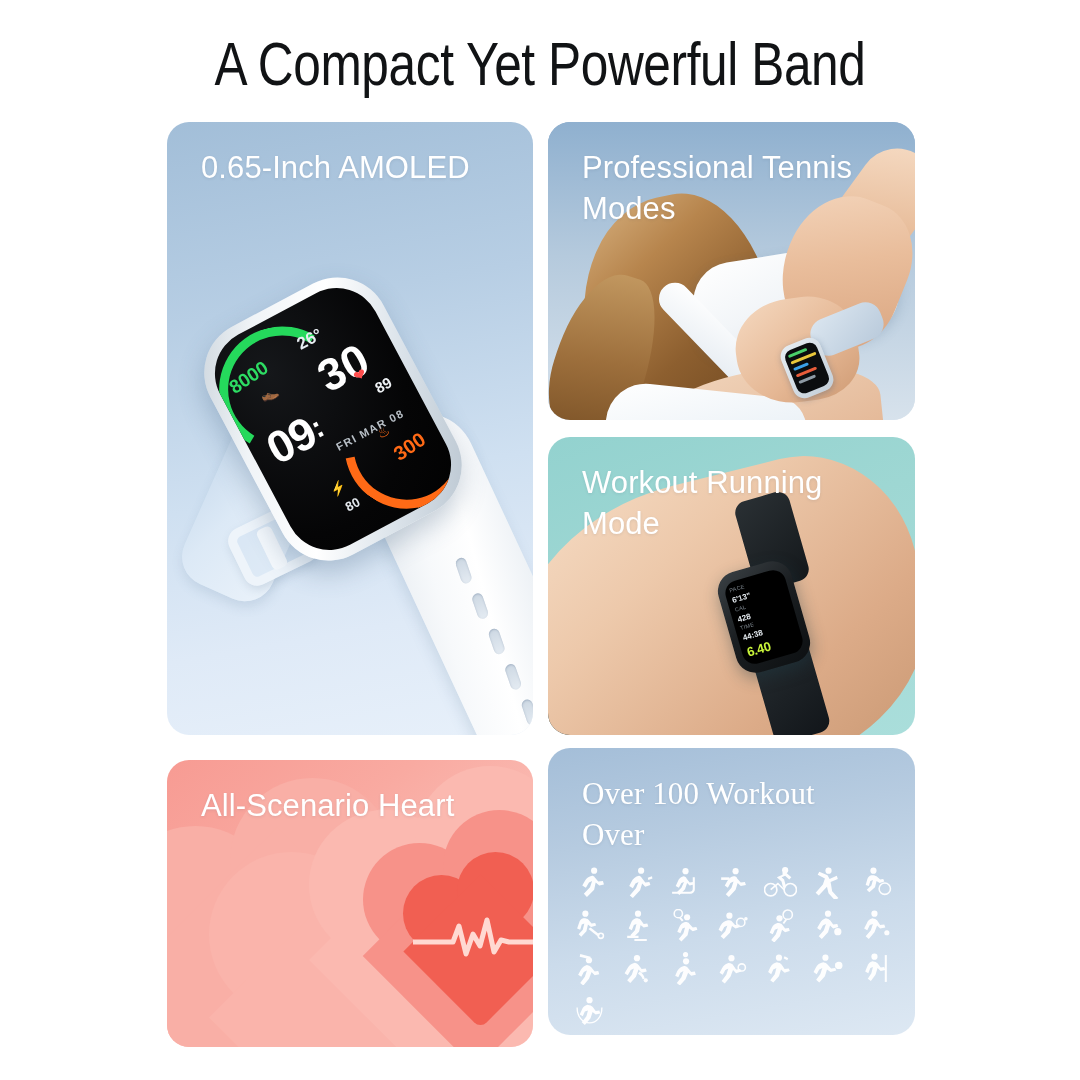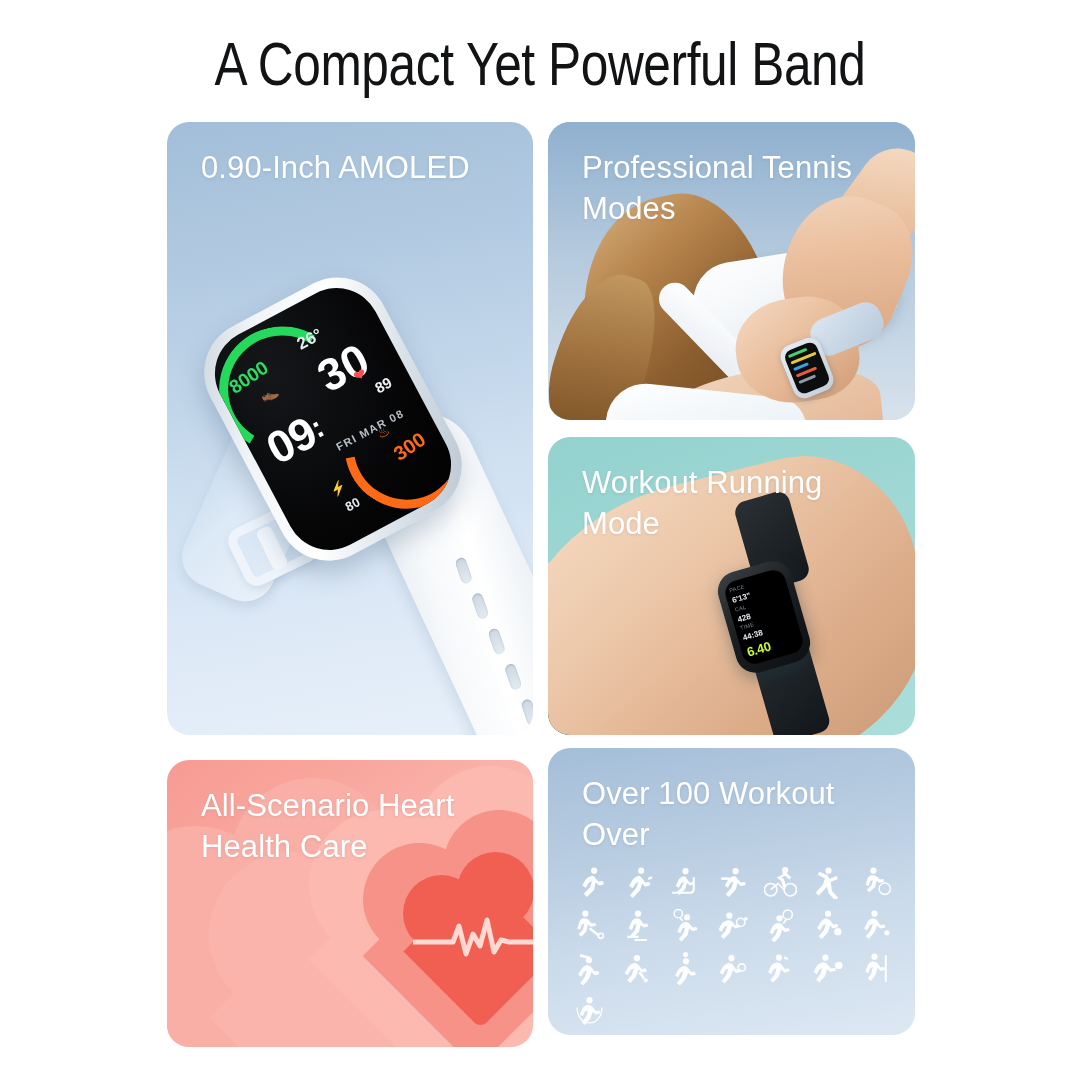--- a/index.html
+++ b/index.html
@@ -271,20 +271,21 @@
   #heart-core { left:236px; top:92px; width:154px; height:154px; color:#f15f52; }
 
   .ecg {
     position:absolute; left:246px; top:152px; width:148px; height:46px; z-index:6;
   }
 
   
   #card-workout {
     left:381px; top:626px; width:367px; height:287px;
     background:linear-gradient(170deg,#a4bed8 0%,#b6cbe0 30%,#cbdbeb 62%,#dde8f3 100%);
+    font-family:Liberation Serif, serif;
   }
   .icon-grid {
     position:absolute; left:18px; top:118px; width:333px;
     display:grid; grid-template-columns:repeat(7,1fr); row-gap:10px;
     justify-items:center; align-items:center;
   }
   .icon-grid svg { width:33px; height:33px; fill:#ffffff; opacity:0.97; display:block; }
 </style>
 </head>
 <body>
@@ -332,21 +333,21 @@
               <div class="wf-cal">300</div>
 
               <div class="wf-batt">⚡</div>
               <div class="wf-batt-v">80</div>
             </div>
           </div>
         </div>
       </div>
 
       <div class="card-label">
-        <div>0.90-Inch AMOLED</div>
+        <div>0.65-Inch AMOLED</div>
       </div>
     </div>
 
     <div class="card" id="card-tennis">
       <div class="tn-sky"></div>
       <div class="tn-arm-r"></div>
       <div class="tn-hair"></div>
       <div class="tn-pony"></div>
       <div class="tn-visor"></div>
       <div class="tn-visor-band"></div>
@@ -423,21 +424,20 @@
             <div class="body" style="background: rgb(241, 95, 82);"></div>
         </div>
 
         <svg class="ecg" viewBox="0 0 148 46">
           <polyline points="0,30 30,30 40,30 46,14 53,42 60,22 67,34 74,8 81,40 88,28 96,30 148,30" fill="none" stroke="#ffd9d2" stroke-width="5" stroke-linecap="round" stroke-linejoin="round"></polyline>
         </svg>
       </div>
 
       <div class="card-label">
         <div>All-Scenario Heart</div>
-        <div>Health Care</div>
       </div>
     </div>
 
     <div class="card" id="card-workout">
       <div class="icon-grid">
 
         <svg viewBox="0 0 64 64">
             <circle cx="41" cy="9" r="6"></circle>
             <path d="M37 19c-6 1-11 5-14 10l-5 9 7 4 6-10 6-3-4 12-12 13 6 6 14-14 3-14 7 6 9-2-2-7-9 1-7-8c-1-2-3-3-5-3z"></path>
           </svg>

